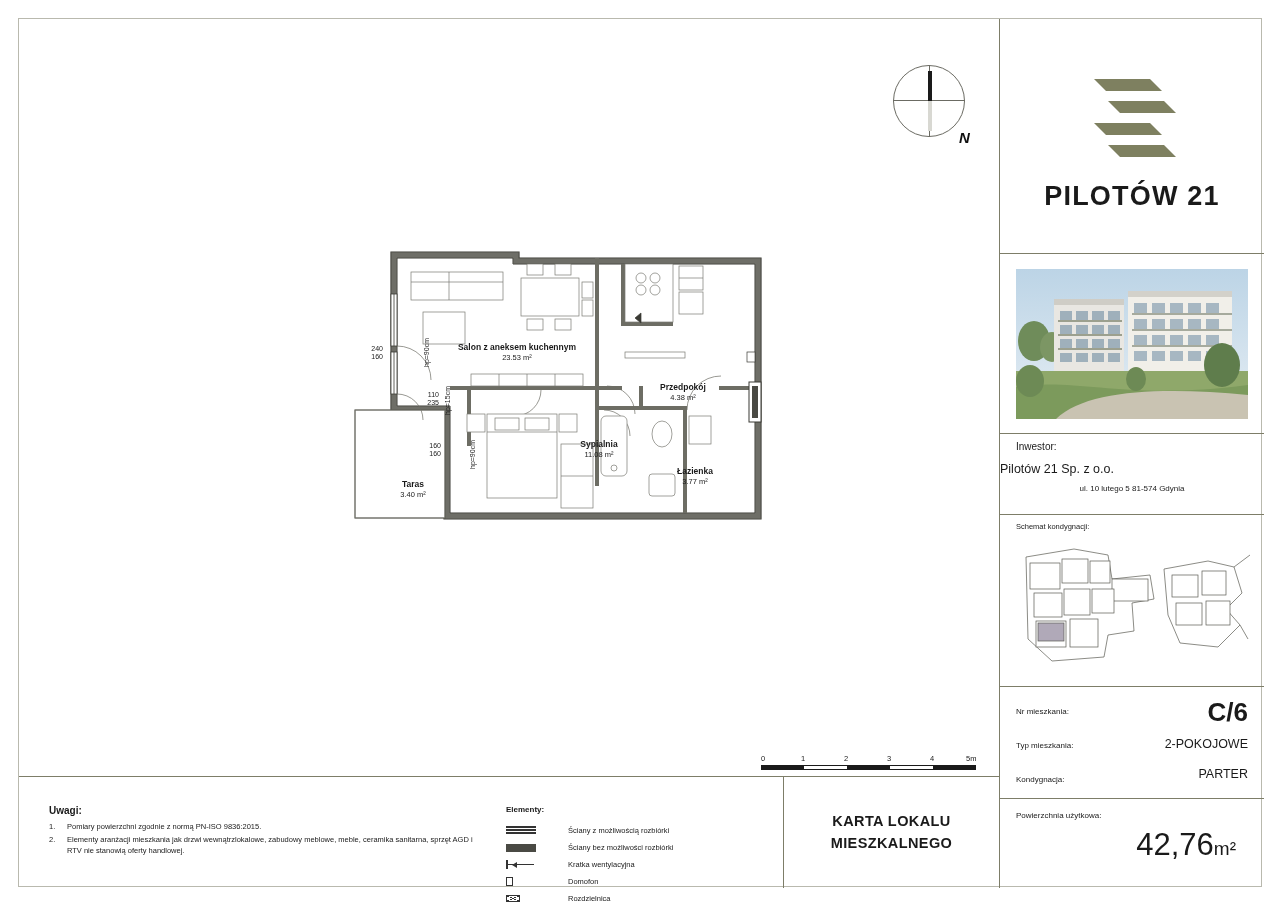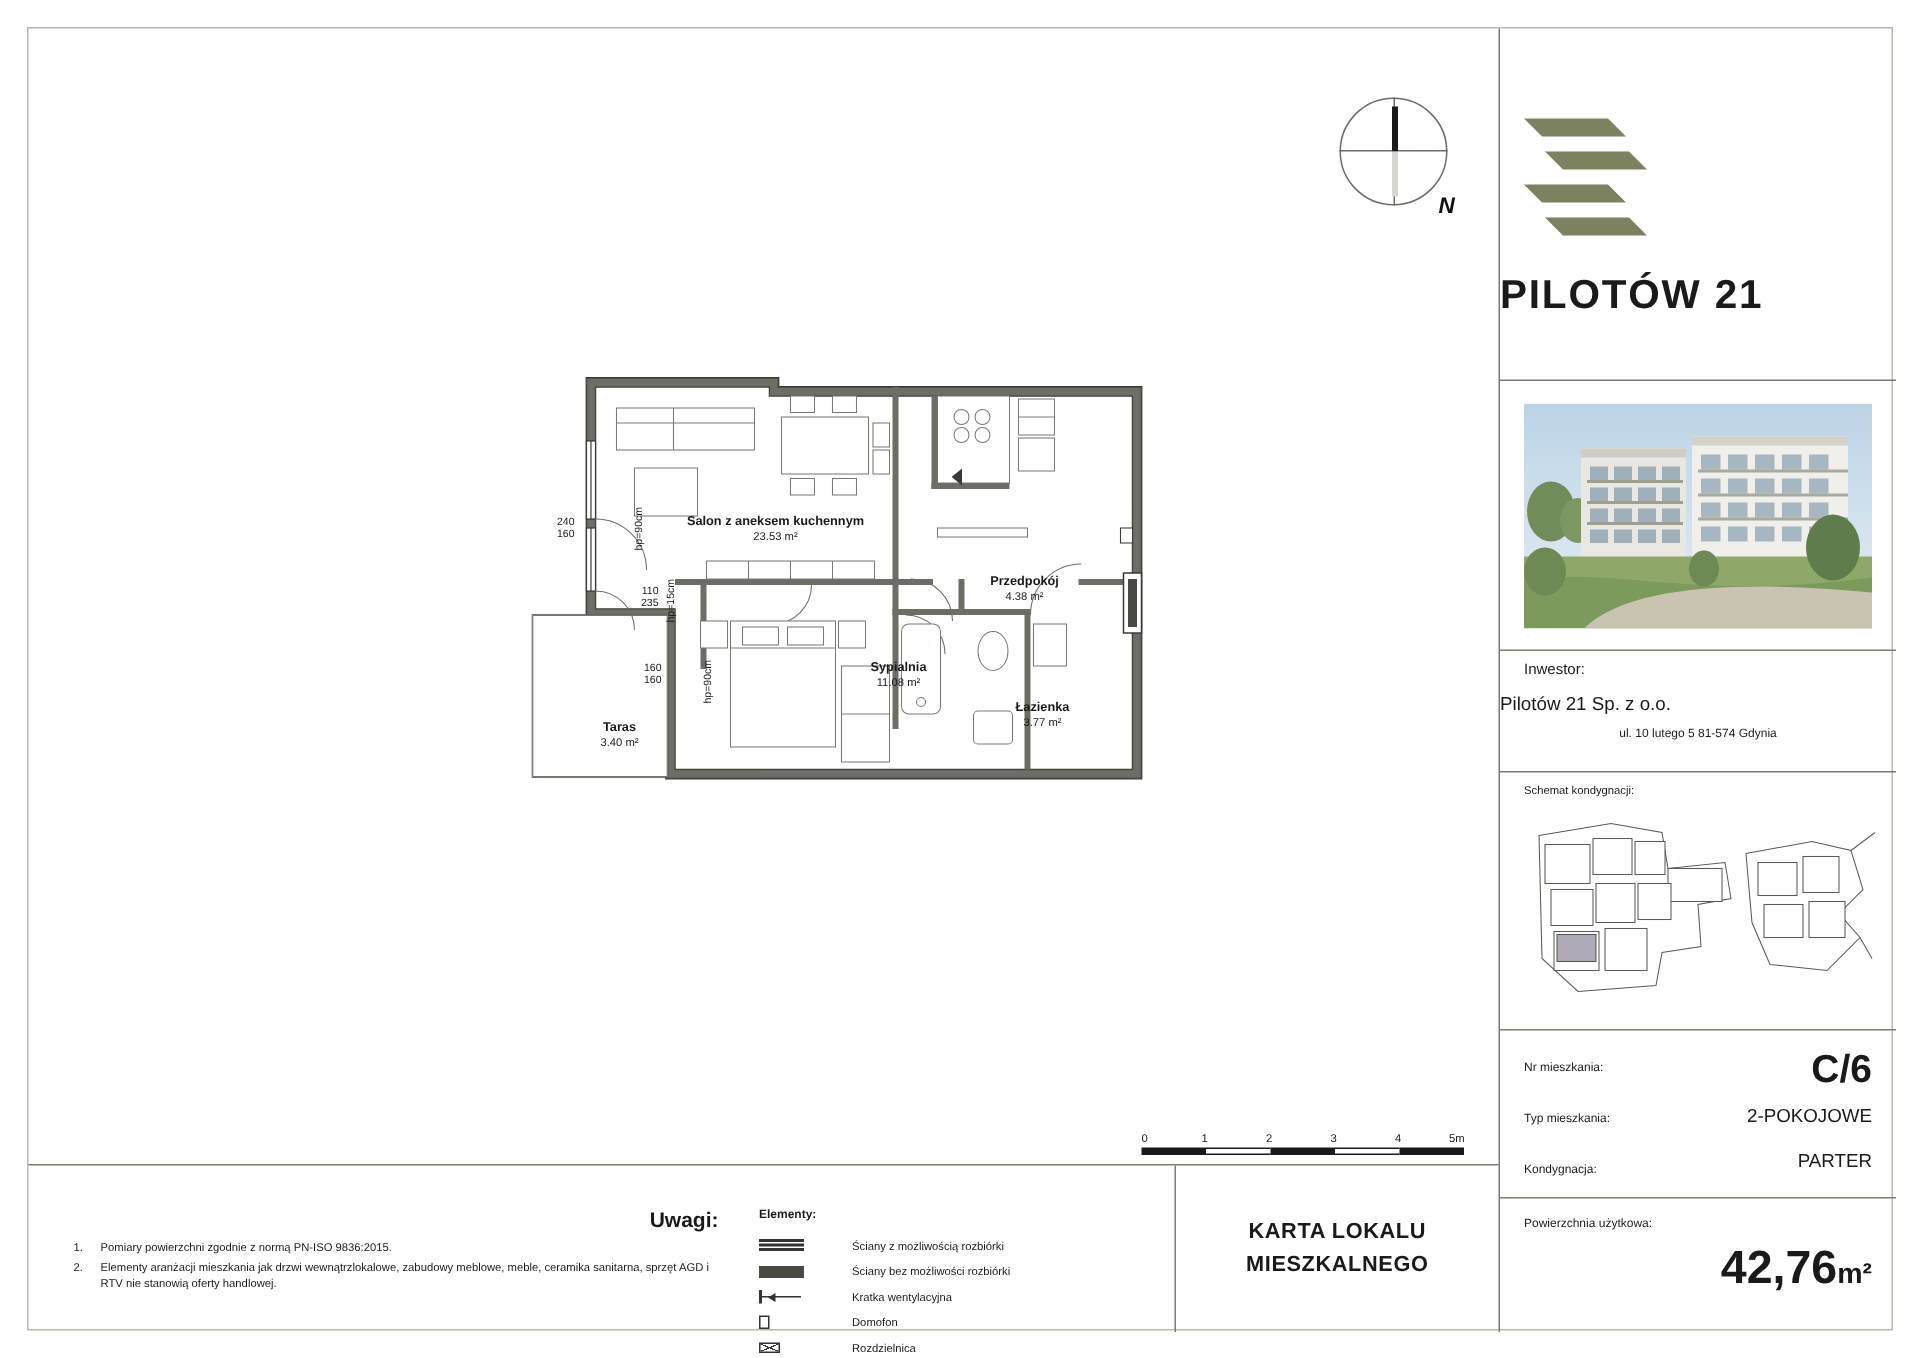--- a/index.html
+++ b/index.html
@@ -84,21 +84,21 @@
   .scalebar .nums { position: absolute; left: 0; top: 0; width: 215px; height: 10px; }
   .scalebar .nums span { position: absolute; font-size: 7.5px; top:0; }
 
   
   .bottom-bar {
     position: absolute;
     left: 0; top: 757px; width: 980px; height: 111px;
     border-top: 1px solid #7d7d68;
   }
   .notes { position: absolute; left: 30px; top: 28px; width: 430px; }
-  .notes .title { font-size: 14px; font-weight: bold; margin-bottom: 6px; text-align: right; }
+  .notes .title { font-size: 10px; font-weight: bold; margin-bottom: 6px; }
   .notes ol { margin: 0; padding: 0; list-style: none; }
   .notes li { font-size: 7.5px; line-height: 1.45; display: flex; margin-bottom: 2px; }
   .notes li .num { width: 18px; flex: 0 0 18px; }
   .notes li .txt { flex: 1; }
 
   .legend { position: absolute; left: 487px; top: 28px; width: 260px; }
   .legend .title { font-size: 8px; font-weight: bold; margin-bottom: 8px; }
   .legend .row { display:flex; align-items:center; height: 17px; }
   .legend .sym { width: 62px; flex:0 0 62px; display:flex; align-items:center; }
   .legend .lbl { font-size: 7.5px; }
@@ -131,21 +131,21 @@
 
   
   .right {
     position: absolute;
     left: 980px; top: 0; width: 264px; height: 869px;
     border-left: 1px solid #7d7d68;
   }
   .logo-box {
     position: absolute; left:0; top:0; width: 264px; height: 235px;
     border-bottom: 1px solid #7d7d68;
-    display:flex; flex-direction:column; justify-content:center;
+    display:flex; flex-direction:column; align-items:center; justify-content:center;
   }
   .logo-mark { width: 108px; height: 108px; margin-bottom: 12px; }
   .logo-text { font-size: 27px; font-weight: bold; letter-spacing: 1.2px; color:#1a1a1a; }
 
   .render-box { position:absolute; left:16px; top:250px; width:232px; height:150px; overflow:hidden; border:0; }
   .inwestor {
     position:absolute; left:0; top:414px; width:264px; height:82px;
     border-top: 1px solid #7d7d68; border-bottom: 1px solid #7d7d68;
   }
   .inwestor .k { position:absolute; left:16px; top:7px; font-size:10px; }
@@ -159,21 +159,21 @@
   .meta { position:absolute; left:0; top:668px; width:264px; height:112px; border-bottom:1px solid #7d7d68; }
   .meta .labels { position:absolute; left:16px; top:16px; width:110px; }
   .meta .labels div { font-size:8px; height:34px; line-height:18px; }
   .meta .values { position:absolute; right:16px; top:8px; width:140px; text-align:right; }
   .meta .nr { font-size:26px; font-weight:bold; line-height:34px; }
   .meta .typ { font-size:12.5px; line-height:30px; }
   .meta .kond { font-size:12.5px; line-height:30px; }
 
   .area-box { position:absolute; left:0; top:780px; width:264px; height:89px; }
   .area-box .k { position:absolute; left:16px; top:12px; font-size:8px; }
-  .area-box .val { position:absolute; right:16px; top:28px; font-size:31px; font-weight:bold; }
+  .area-box .val { position:absolute; right:28px; top:28px; font-size:31px; font-weight:normal; }
   .area-box .val .unit { font-size:19px; }
 </style>
 </head>
 <body>
 
 <div class="page">
 
   <div class="plan-area">
 
     <div class="compass">

